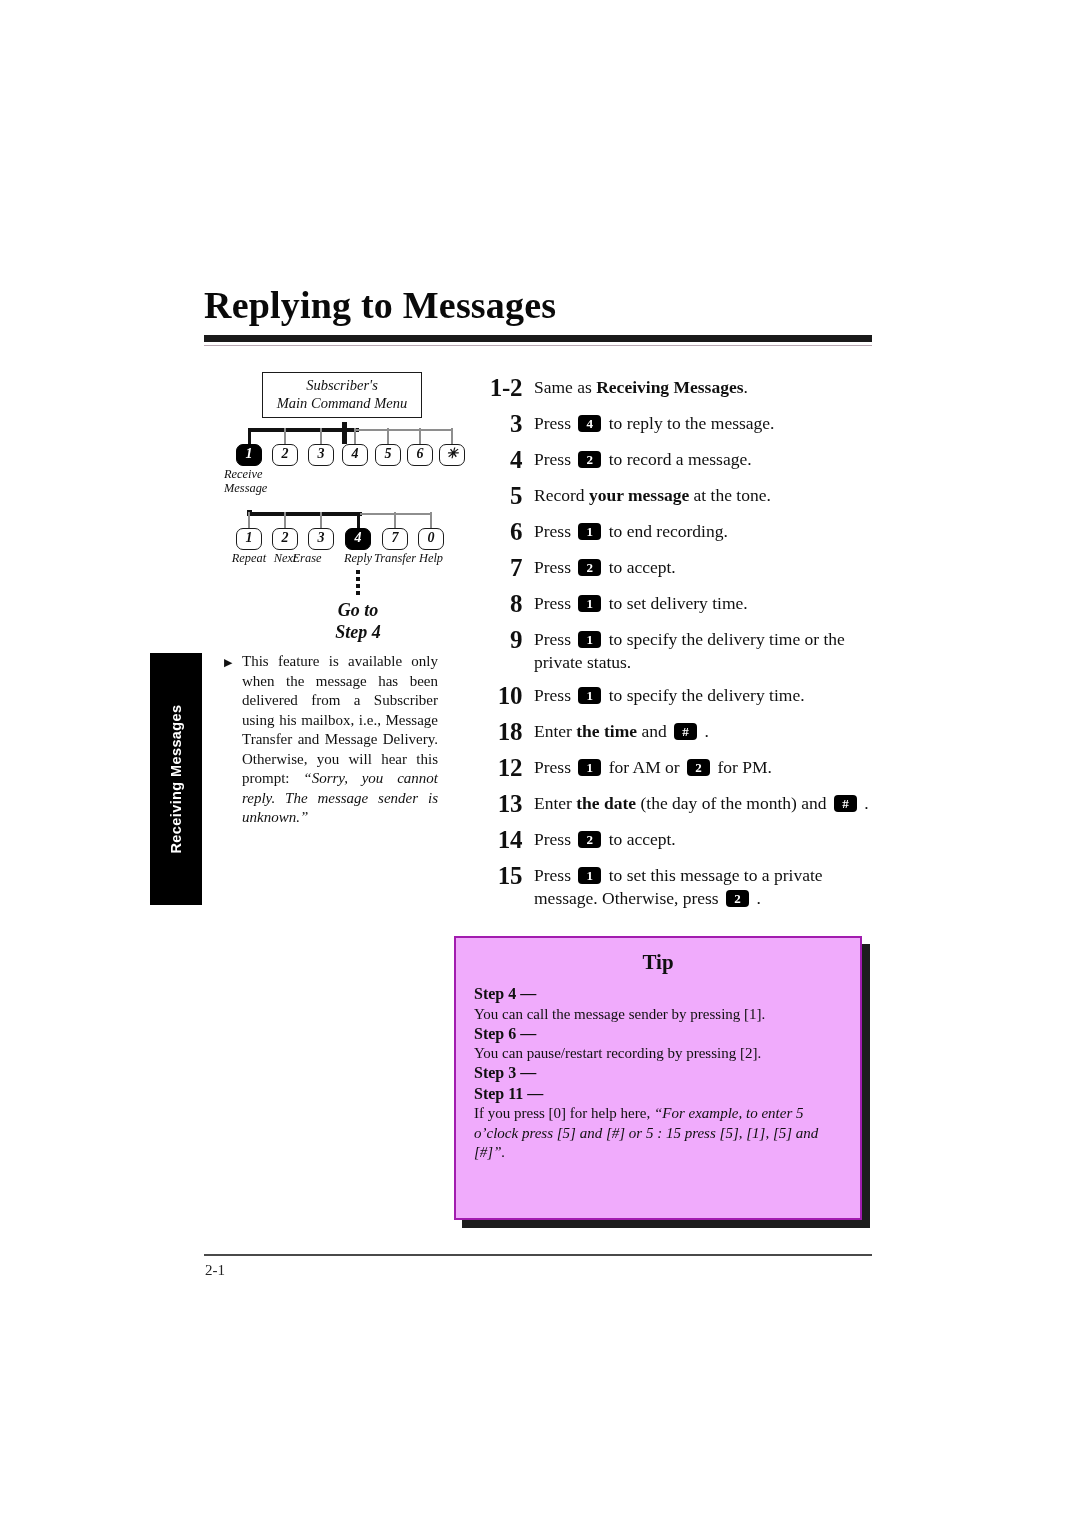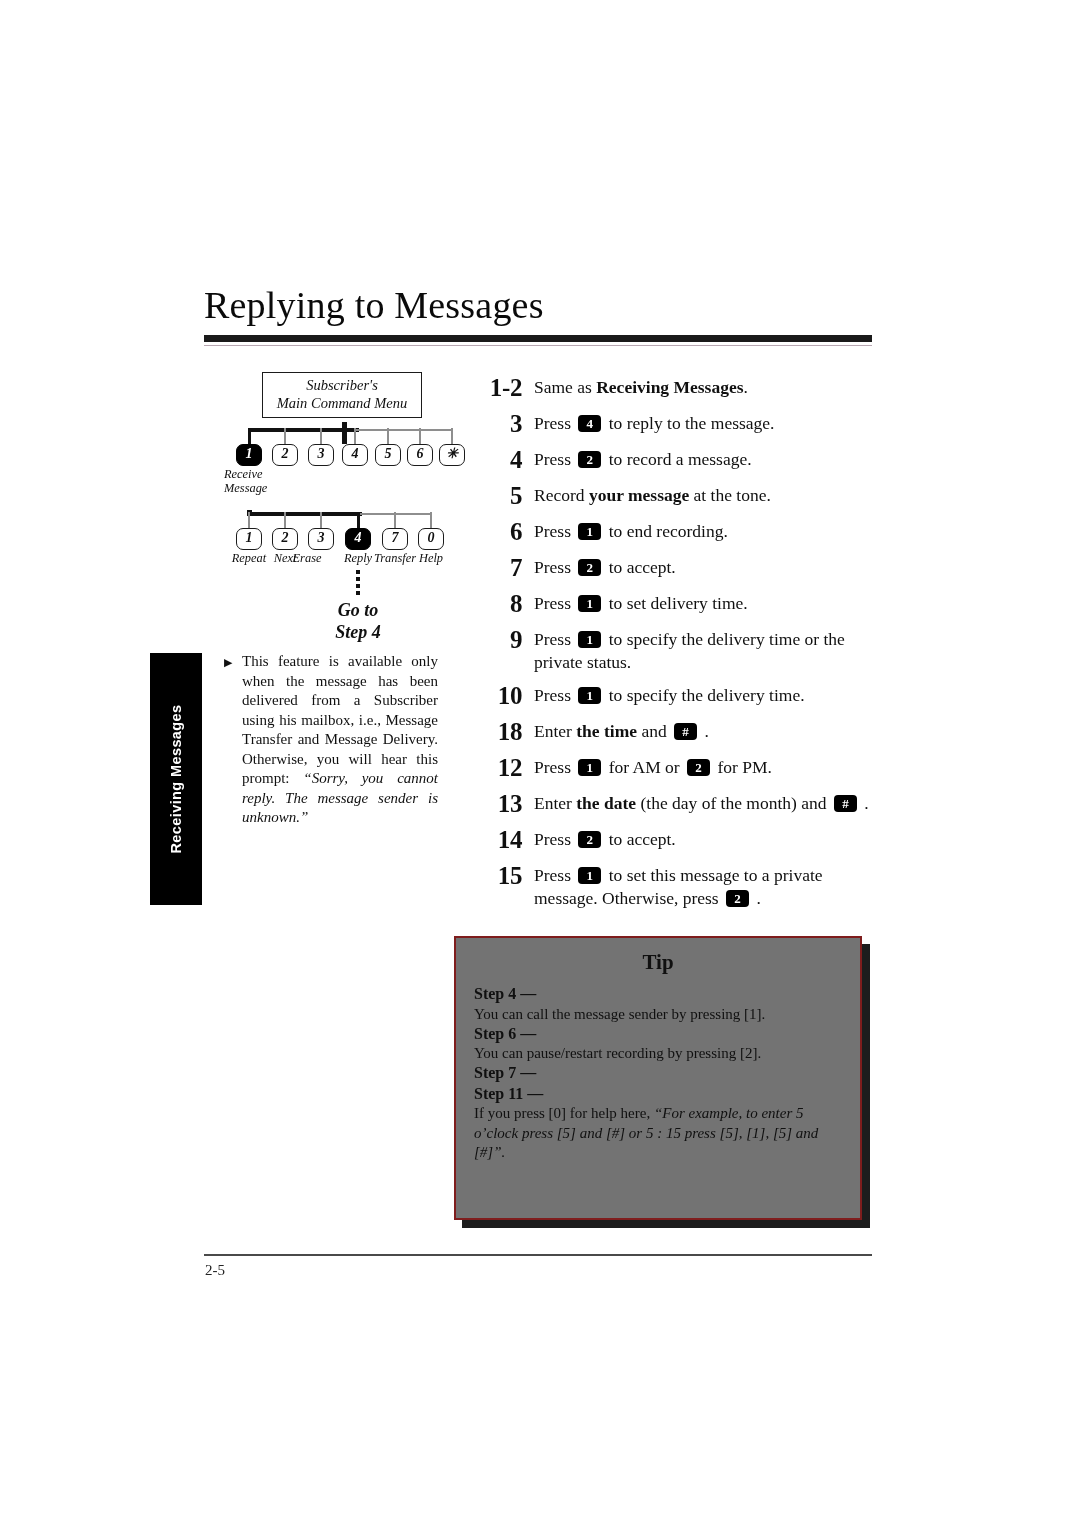--- a/index.html
+++ b/index.html
@@ -9,21 +9,21 @@
     font-family: "Liberation Serif", serif;
     color: #101010;
     overflow: hidden;
   }
   #page { position: relative; width: 1080px; height: 1528px; }
 
   
   .title-wrap { position: absolute; left: 204px; top: 286px; width: 668px; }
   .page-title {
     font-family: "Liberation Serif", serif;
-    font-weight: normal;
+    font-weight: bold;
     font-size: 38px;
     letter-spacing: 0.2px;
     color: #0a0a0a;
     line-height: 1.05;
   }
   .title-rule-thick {
     margin-top: 9px;
     height: 7px;
     background: #1a1a1a;
   }
@@ -186,22 +186,22 @@
   .tip-shadow {
     position: absolute;
     left: 462px; top: 944px;
     width: 408px; height: 284px;
     background: #1d1d1d;
   }
   .tip {
     position: absolute;
     left: 454px; top: 936px;
     width: 408px; height: 284px;
-    background: #737373;
-    border: 2px solid #7f1d1d;
+    background: #f0abfc;
+    border: 2px solid #a21caf;
     padding: 12px 18px 10px 18px;
   }
   .tip-title {
     text-align: center;
     font-weight: bold;
     font-size: 21px;
     line-height: 1.15;
     margin-bottom: 10px;
   }
   .tip-step-head {
@@ -380,22 +380,22 @@
     </div>
 
   <div class="tip-shadow"></div>
   <div class="tip">
     <div class="tip-title">Tip</div>
     <div id="tip-entries">
         <div class="tip-step-head">Step 4 —</div>
         <div class="tip-step-body"><span>You can call the message sender by pressing [1].</span></div>
         <div class="tip-step-head">Step 6 —</div>
         <div class="tip-step-body"><span>You can pause/restart recording by pressing [2].</span></div>
-        <div class="tip-step-head">Step 7 —</div>
+        <div class="tip-step-head">Step 3 —</div>
         <div class="tip-step-head">Step 11 —</div>
         <div class="tip-step-body"><span>If you press [0] for help here, </span><i>“For example, to enter 5 o’clock press [5] and [#] or 5 : 15 press [5], [1], [5] and [#]”.</i></div>
       </div>
   </div>
 
   <div class="footer-rule"></div>
-  <div class="folio">2-5</div>
+  <div class="folio">2-1</div>
 
 </div>
 
 </body></html>

